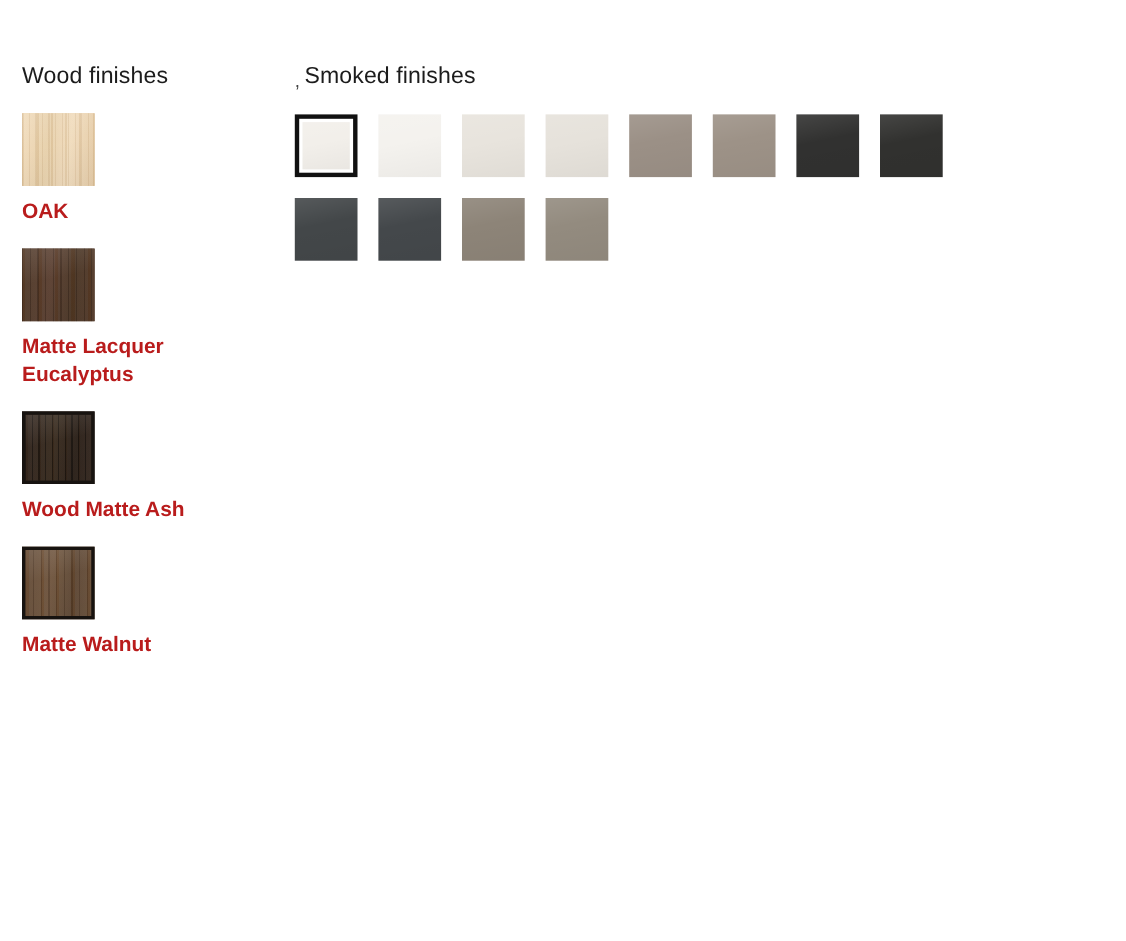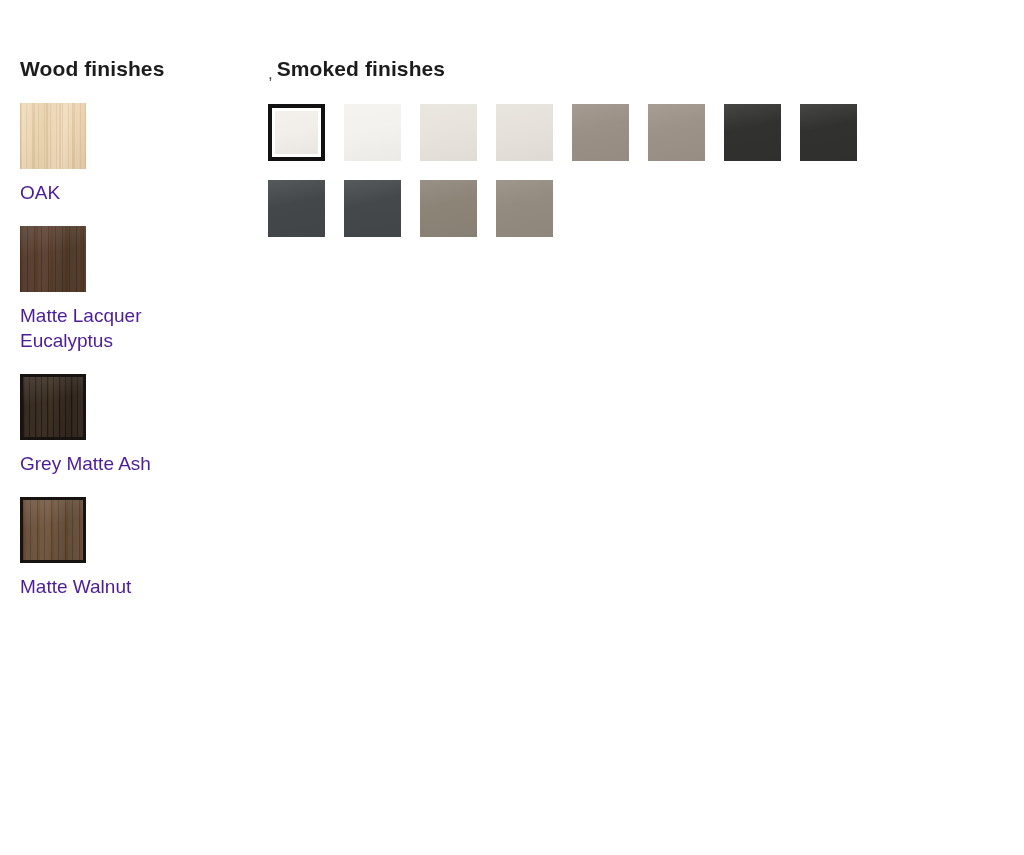--- a/index.html
+++ b/index.html
@@ -17,21 +17,21 @@
     -webkit-font-smoothing: antialiased;
   }
 
   .panel { position: absolute; }
 
   
   #wood-panel { left: 20px; top: 56px; width: 230px; }
 
   .section-title {
     font-size: 21px;
-    font-weight: 700;
+    font-weight: 400;
     color: #1c1c1c;
     letter-spacing: 0.1px;
     line-height: 26px;
     margin: 0;
     white-space: nowrap;
   }
 
   .wood-list { margin-top: 21px; }
 
   .wood-item { margin-bottom: 21px; }
@@ -39,24 +39,24 @@
   .wood-swatch {
     width: 66px;
     height: 66px;
     position: relative;
     overflow: hidden;
     background: #cbb392;
   }
   .wood-label {
     font-size: 19px;
     line-height: 25px;
-    color: #4c1d95;
+    color: #b91c1c;
     margin-top: 11px;
     max-width: 210px;
-    font-weight: 400;
+    font-weight: 700;
   }
 
   
   .wood-oak {
     background:
       repeating-linear-gradient(90deg,
         rgba(168,128,80,0.16) 0px, rgba(168,128,80,0.16) 1px,
         rgba(255,255,255,0.00) 1px, rgba(255,255,255,0.00) 6px),
       repeating-linear-gradient(90deg,
         rgba(140,102,58,0.10) 0px, rgba(140,102,58,0.10) 2px,
@@ -163,21 +163,21 @@
       <div class="wood-item">
         <div class="wood-swatch wood-eucalyptus" style="background-color: rgb(77, 53, 38);">
           <div class="sheen"></div>
         </div>
         <div class="wood-label">Matte Lacquer Eucalyptus</div>
       </div>
       <div class="wood-item">
         <div class="wood-swatch wood-ash wood-border-dark" style="background-color: rgb(45, 33, 24);">
           <div class="sheen"></div>
         </div>
-        <div class="wood-label">Grey Matte Ash</div>
+        <div class="wood-label">Wood Matte Ash</div>
       </div>
       <div class="wood-item">
         <div class="wood-swatch wood-walnut wood-border-dark" style="background-color: rgb(97, 71, 48);">
           <div class="sheen"></div>
         </div>
         <div class="wood-label">Matte Walnut</div>
       </div>
     </div>
 </div>
 

